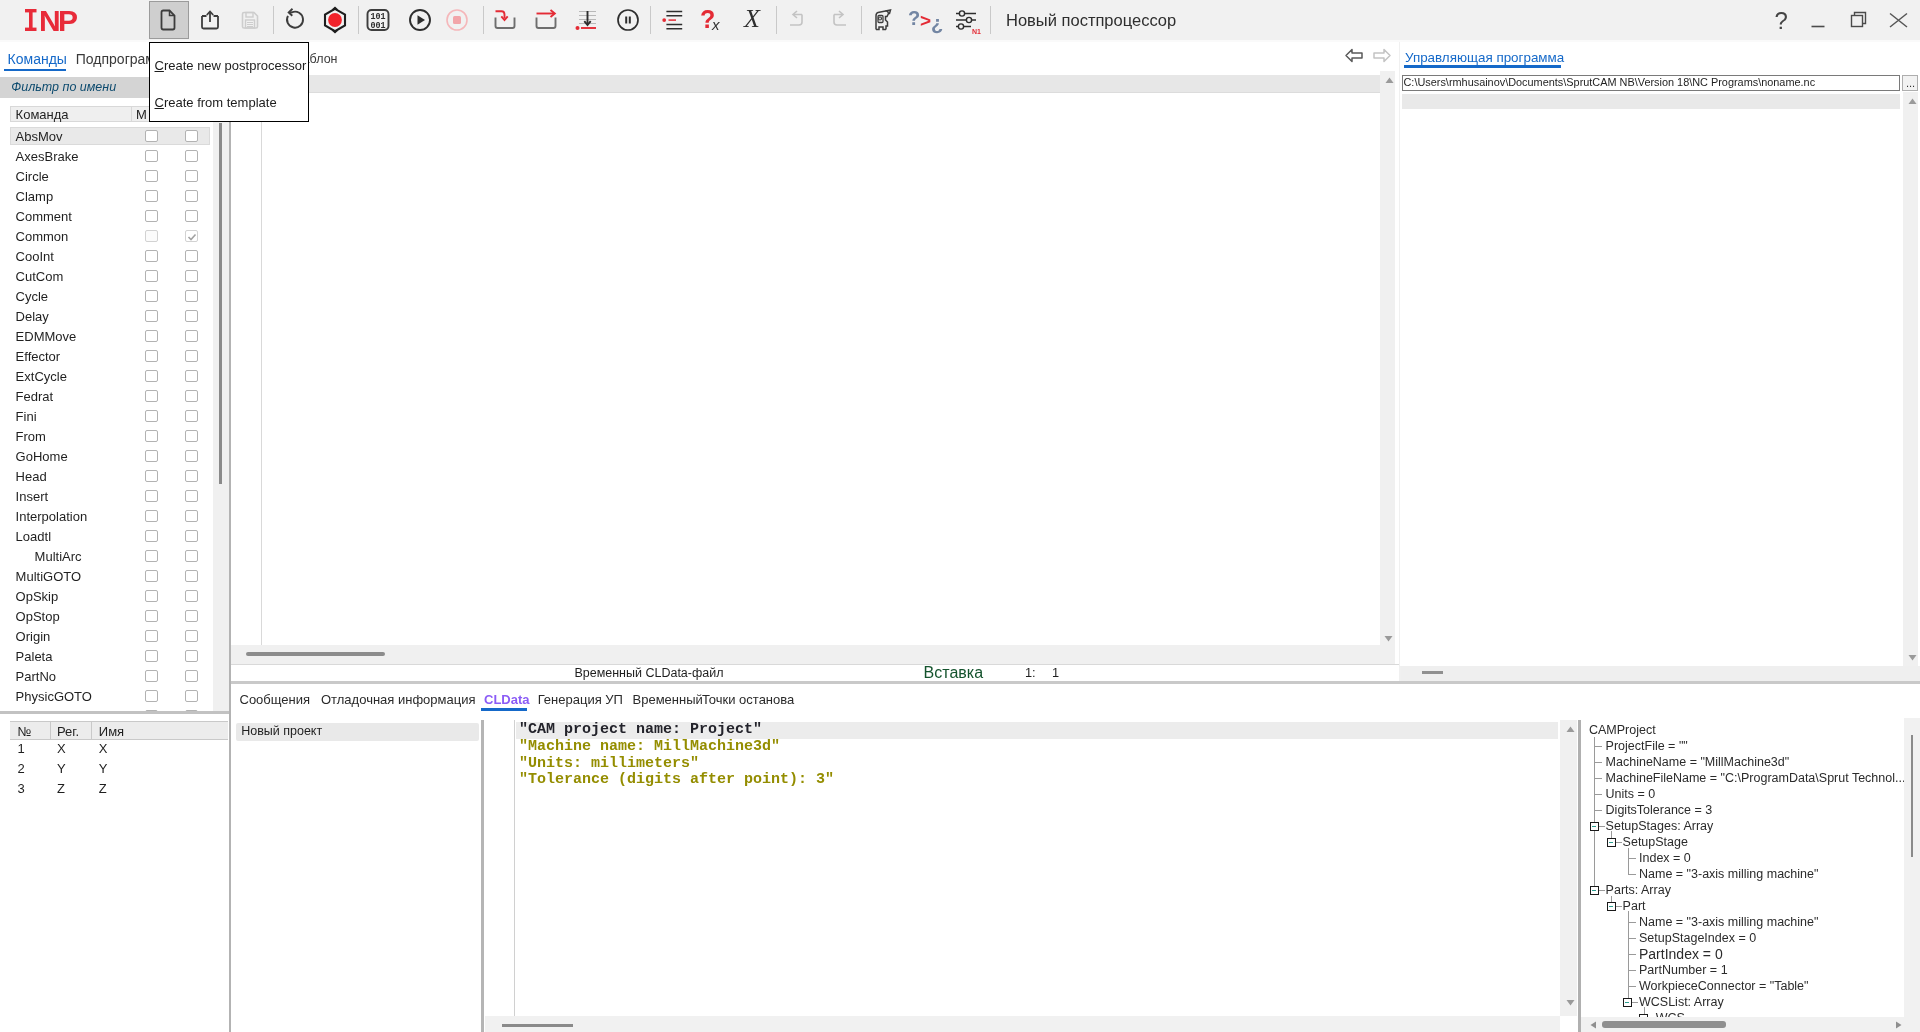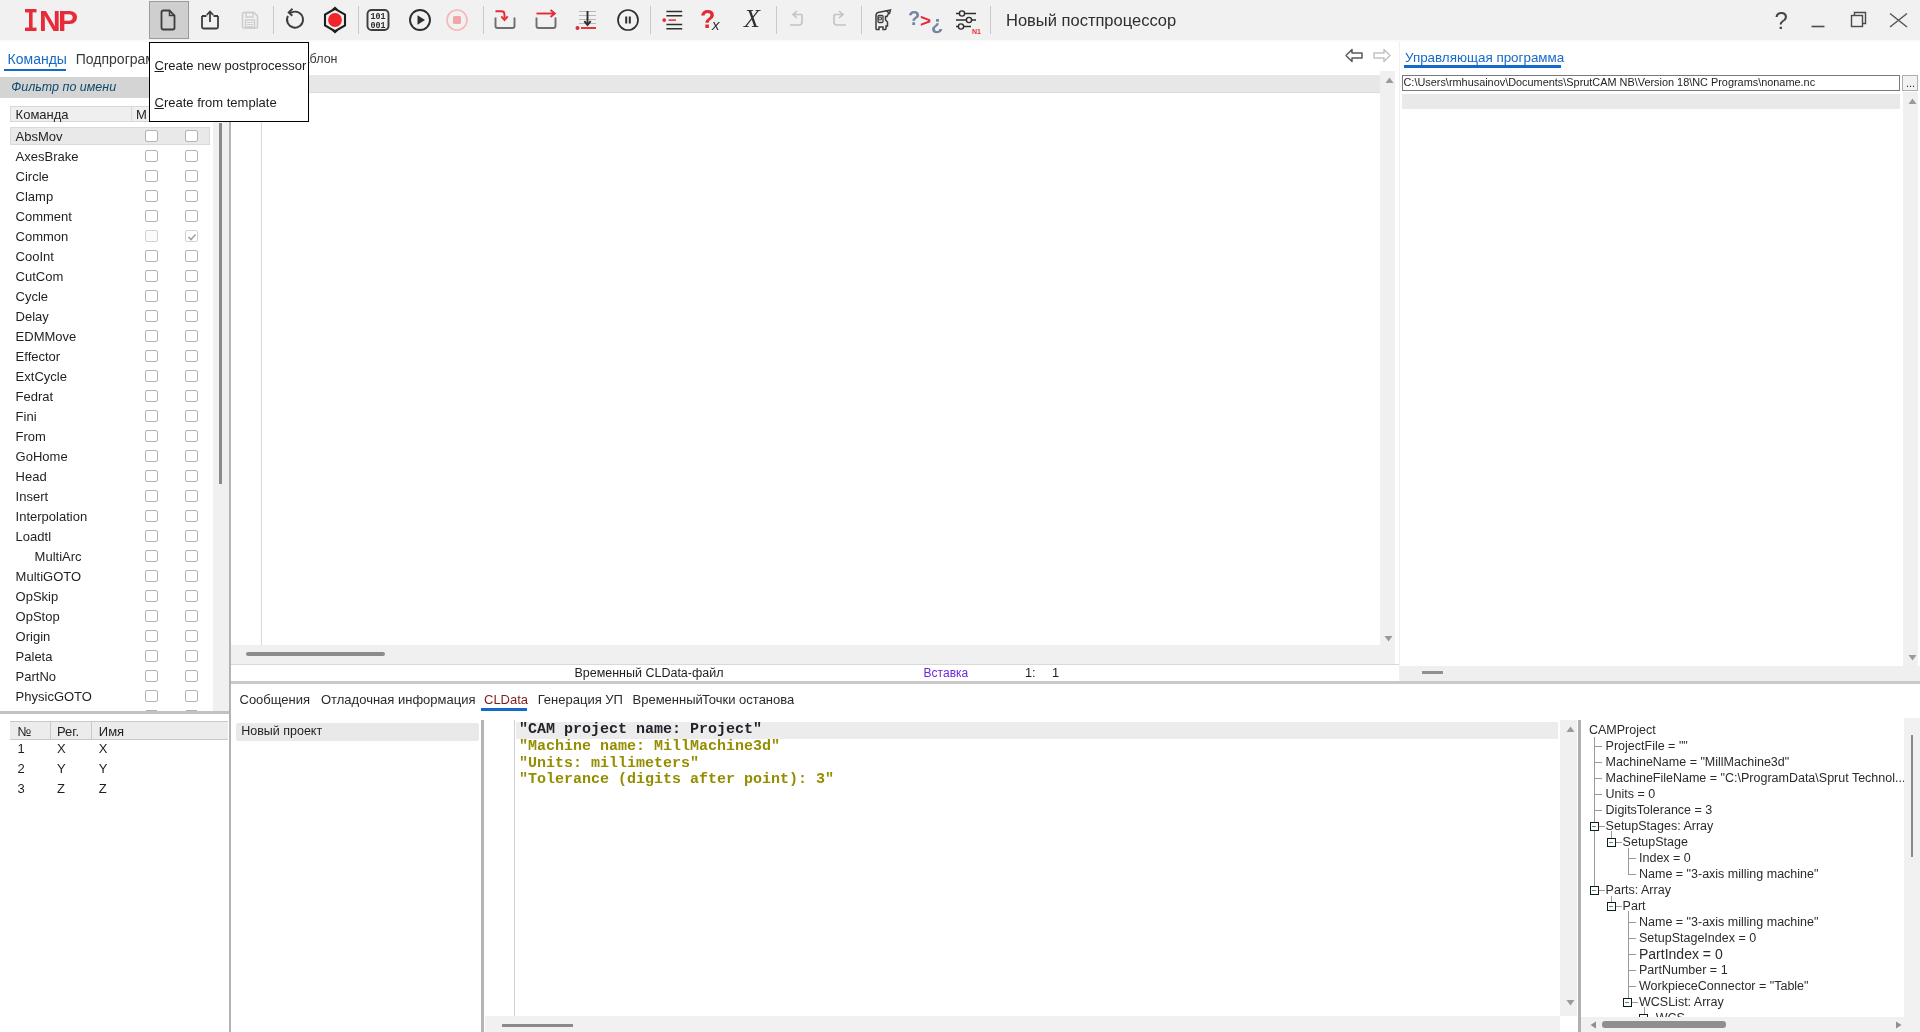--- a/index.html
+++ b/index.html
@@ -272,21 +272,21 @@
 <svg style="left:1385px;top:76px" width="9" height="8" viewBox="0 0 9 8">
     <path d="M0.5 7 L4.5 1.5 L8.5 7 Z" fill="#9a9a9a"></path>
   </svg>
 <svg style="left:1384px;top:635px" width="9" height="8" viewBox="0 0 9 8">
     <path d="M0.5 1 L4.5 6.5 L8.5 1 Z" fill="#9a9a9a"></path>
   </svg>
 <div class="a" style="left:231px;top:645px;width:1149.0px;height:19.0px;background:#f0f0f0;"></div>
 <div class="a" style="left:246px;top:652px;width:139.0px;height:4.0px;background:#8c8c8c;border-radius:2px;"></div>
 <div class="a" style="left:231px;top:664px;width:1167.5px;height:17.3px;background:#ffffff;border-top:1px solid #d9d9d9;box-sizing:border-box;"></div>
 <div class="t" style="left:574.4px;top:664.8px;height:16.5px;line-height:16.5px;font-size:12.5px;color:#1f1f1f;font-weight:normal;font-style:normal;">Временный CLData-файл</div>
-<div class="t" style="left:923.6px;top:664.6px;height:24px;line-height:16.8px;font-size:12px;color:#6d28d9;font-weight:normal;font-style:normal;">Вставка</div>
+<div class="t" style="left:923.6px;top:664.6px;height:24px;line-height:16.8px;font-size:16px;color:#14532d;font-weight:normal;font-style:normal;">Вставка</div>
 <div class="t" style="left:1025px;top:664.6px;height:16.8px;line-height:16.8px;font-size:12.8px;color:#1f1f1f;font-weight:normal;font-style:normal;">1:</div>
 <div class="t" style="left:1052px;top:664.6px;height:16.8px;line-height:16.8px;font-size:12.8px;color:#1f1f1f;font-weight:normal;font-style:normal;">1</div>
 <svg style="left:1344px;top:48px" width="20" height="15" viewBox="0 0 20 15">
     <path d="M8 1.5 L2 7.5 L8 13.5 L8 10 L18 10 L18 5 L8 5 Z" stroke="#5a5a5a" stroke-width="1.5" fill="none" stroke-linejoin="round"></path>
   </svg>
 <svg style="left:1372px;top:48px" width="20" height="15" viewBox="0 0 20 15">
     <path d="M12 1.5 L18 7.5 L12 13.5 L12 10 L2 10 L2 5 L12 5 Z" stroke="#c3c3c3" stroke-width="1.5" fill="none" stroke-linejoin="round"></path>
   </svg>
 
 <div class="a" style="left:1400px;top:42px;width:520.0px;height:624.0px;background:#ffffff;"></div>
@@ -303,21 +303,21 @@
   </svg>
 <svg style="left:1907.5px;top:653.5px" width="9" height="8" viewBox="0 0 9 8">
     <path d="M0.5 1 L4.5 6.5 L8.5 1 Z" fill="#9a9a9a"></path>
   </svg>
 <div class="a" style="left:1401px;top:666px;width:519.0px;height:15.3px;background:#efefef;"></div>
 <div class="a" style="left:1422px;top:671px;width:21.0px;height:3.0px;background:#909090;"></div>
 
 <div class="a" style="left:231px;top:683.7px;width:1689.0px;height:348.3px;background:#ffffff;"></div>
 <div class="t" style="left:239.5px;top:690.5px;height:17px;line-height:17px;font-size:13px;color:#2a2a2a;font-weight:normal;font-style:normal;">Сообщения</div>
 <div class="t" style="left:321px;top:690.5px;height:17px;line-height:17px;font-size:13px;color:#2a2a2a;font-weight:normal;font-style:normal;">Отладочная информация</div>
-<div class="t" style="left:484px;top:690.5px;height:17px;line-height:17px;font-size:13px;color:#7f1d1d;font-weight:normal;font-style:normal;text-align:center;">CLData</div>
+<div class="t" style="left:484px;top:690.5px;height:17px;line-height:17px;font-size:13px;color:#8b5cf6;font-weight:bold;font-style:normal;text-align:center;">CLData</div>
 <div class="a" style="left:481.3px;top:708px;width:46.0px;height:2.8px;background:#1569c9;"></div>
 <div class="t" style="left:537.7px;top:690.5px;height:17px;line-height:17px;font-size:13px;color:#2a2a2a;font-weight:normal;font-style:normal;">Генерация УП</div>
 <div class="t" style="left:632.5px;top:690.5px;height:17px;line-height:17px;font-size:13px;color:#2a2a2a;font-weight:normal;font-style:normal;">Временный</div>
 <div class="t" style="left:701.9px;top:690.5px;height:17px;line-height:17px;font-size:13px;color:#2a2a2a;font-weight:normal;font-style:normal;">Точки останова</div>
 <div class="a" style="left:236px;top:723px;width:243px;height:18px;background:#e9e9e9;border-radius:2px;"></div>
 <div class="t" style="left:241.2px;top:723.2px;height:16.5px;line-height:16.5px;font-size:12.5px;color:#1f1f1f;font-weight:normal;font-style:normal;">Новый проект</div>
 <div class="a" style="left:481px;top:719.5px;width:3.0px;height:312.5px;background:#b5b5b5;"></div>
 <div class="a" style="left:1578px;top:719.5px;width:2.5px;height:312.5px;background:#b0b0b0;"></div>
 <div class="a" style="left:514px;top:719.5px;width:1.3px;height:296.5px;background:#d0d0d0;"></div>
 <div class="a" style="left:516px;top:721.5px;width:1042.0px;height:17.0px;background:#ececec;"></div>

